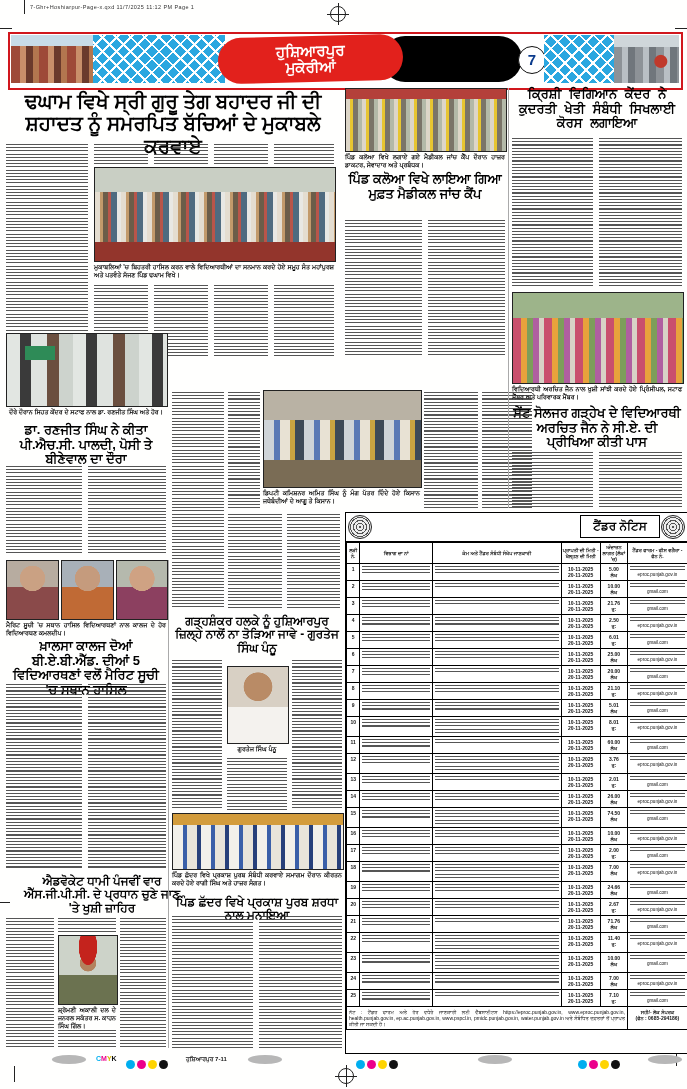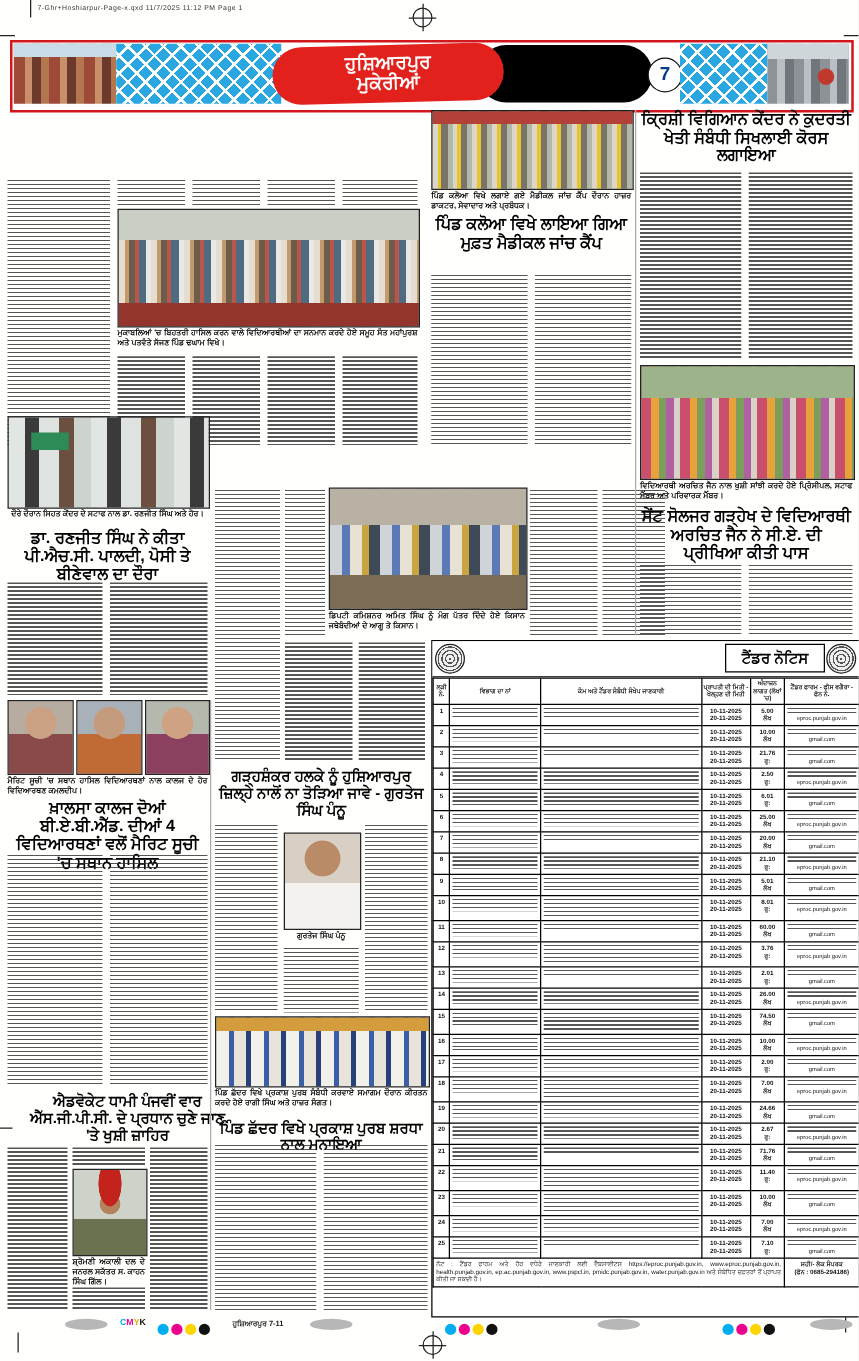--- a/index.html
+++ b/index.html
@@ -135,39 +135,40 @@
     <div class="abs mh-black"></div>
     <div class="abs mh-lozenge">
       <span>ਹੁਸ਼ਿਆਰਪੁਰ</span>
       <span>ਮੁਕੇਰੀਆਂ</span>
     </div>
     <div class="abs mh-circle">7</div>
     <div class="abs mh-pattern mh-pat-r"></div>
     <div class="abs mh-photo mh-photo-r"></div>
   </div>
 
+  <div class="abs hl hl-xl" style="left:6px;top:90px;width:334px;">ਢਘਾਮ ਵਿਖੇ ਸ੍ਰੀ ਗੁਰੂ ਤੇਗ ਬਹਾਦਰ ਜੀ ਦੀ ਸ਼ਹਾਦਤ ਨੂੰ ਸਮਰਪਿਤ ਬੱਚਿਆਂ ਦੇ ਮੁਕਾਬਲੇ ਕਰਵਾਏ</div>
   <div class="abs gk" style="left:6px;top:144px;width:82px;height:212px;"></div>
   <div class="abs gk" style="left:94px;top:144px;width:54px;height:20px;"></div>
   <div class="abs gk" style="left:154px;top:144px;width:54px;height:20px;"></div>
   <div class="abs gk" style="left:214px;top:144px;width:54px;height:20px;"></div>
   <div class="abs gk" style="left:274px;top:144px;width:60px;height:20px;"></div>
   <div class="abs ph ph-group" style="left:94px;top:167px;width:240px;height:93px;"></div>
   <div class="abs cap" style="left:94px;top:263px;width:240px;height:18px;">ਮੁਕਾਬਲਿਆਂ 'ਚ ਬਿਹਤਰੀ ਹਾਸਿਲ ਕਰਨ ਵਾਲੇ ਵਿਦਿਆਰਥੀਆਂ ਦਾ ਸਨਮਾਨ ਕਰਦੇ ਹੋਏ ਸਮੂਹ ਸੰਤ ਮਹਾਂਪੁਰਸ਼ ਅਤੇ ਪਤਵੰਤੇ ਸੱਜਣ ਪਿੰਡ ਢਘਾਮ ਵਿਖੇ।</div>
   <div class="abs gk" style="left:94px;top:285px;width:54px;height:71px;"></div>
   <div class="abs gk" style="left:154px;top:285px;width:54px;height:71px;"></div>
   <div class="abs gk" style="left:214px;top:285px;width:54px;height:71px;"></div>
   <div class="abs gk" style="left:274px;top:285px;width:60px;height:71px;"></div>
 
   <div class="abs ph ph-medical" style="left:345px;top:88px;width:160px;height:62px;"></div>
   <div class="abs cap" style="left:345px;top:153px;width:160px;height:16px;">ਪਿੰਡ ਕਲੋਆ ਵਿਖੇ ਲਗਾਏ ਗਏ ਮੈਡੀਕਲ ਜਾਂਚ ਕੈਂਪ ਦੌਰਾਨ ਹਾਜ਼ਰ ਡਾਕਟਰ, ਸੇਵਾਦਾਰ ਅਤੇ ਪ੍ਰਬੰਧਕ।</div>
   <div class="abs hl hl-md" style="left:345px;top:172px;width:160px;">ਪਿੰਡ ਕਲੋਆ ਵਿਖੇ ਲਾਇਆ ਗਿਆ ਮੁਫ਼ਤ ਮੈਡੀਕਲ ਜਾਂਚ ਕੈਂਪ</div>
   <div class="abs gk" style="left:345px;top:220px;width:77px;height:136px;"></div>
   <div class="abs gk" style="left:428px;top:220px;width:77px;height:136px;"></div>
 
-  <div class="abs hl hl-md" style="left:512px;top:88px;width:170px;">ਕ੍ਰਿਸ਼ੀ ਵਿਗਿਆਨ ਕੇਂਦਰ ਨੇ ਕੁਦਰਤੀ ਖੇਤੀ ਸੰਬੰਧੀ ਸਿਖਲਾਈ ਕੋਰਸ ਲਗਾਇਆ</div>
+  <div class="abs hl hl-md" style="left:512px;top:88px;width:170px;font-family:Liberation Mono, monospace;">ਕ੍ਰਿਸ਼ੀ ਵਿਗਿਆਨ ਕੇਂਦਰ ਨੇ ਕੁਦਰਤੀ ਖੇਤੀ ਸੰਬੰਧੀ ਸਿਖਲਾਈ ਕੋਰਸ ਲਗਾਇਆ</div>
   <div class="abs gk" style="left:512px;top:138px;width:81px;height:150px;"></div>
   <div class="abs gk" style="left:599px;top:138px;width:83px;height:150px;"></div>
 
   <div class="abs ph ph-soldier" style="left:512px;top:292px;width:170px;height:90px;"></div>
   <div class="abs cap" style="left:512px;top:385px;width:170px;height:18px;">ਵਿਦਿਆਰਥੀ ਅਰਚਿਤ ਜੈਨ ਨਾਲ ਖੁਸ਼ੀ ਸਾਂਝੀ ਕਰਦੇ ਹੋਏ ਪ੍ਰਿੰਸੀਪਲ, ਸਟਾਫ ਮੈਂਬਰ ਅਤੇ ਪਰਿਵਾਰਕ ਮੈਂਬਰ।</div>
   <div class="abs hl hl-md" style="left:512px;top:406px;width:170px;">ਸੇਂਟ ਸੋਲਜਰ ਗੜ੍ਹੇਖ ਦੇ ਵਿਦਿਆਰਥੀ ਅਰਚਿਤ ਜੈਨ ਨੇ ਸੀ.ਏ. ਦੀ ਪ੍ਰੀਖਿਆ ਕੀਤੀ ਪਾਸ</div>
   <div class="abs gk" style="left:512px;top:452px;width:81px;height:56px;"></div>
   <div class="abs gk" style="left:599px;top:452px;width:83px;height:56px;"></div>
 
   <div class="abs ph ph-ranjit" style="left:6px;top:333px;width:160px;height:72px;"></div>
@@ -182,21 +183,21 @@
   <div class="abs cap" style="left:263px;top:489px;width:157px;height:18px;">ਡਿਪਟੀ ਕਮਿਸ਼ਨਰ ਅਮਿਤ ਸਿੰਘ ਨੂੰ ਮੰਗ ਪੱਤਰ ਦਿੰਦੇ ਹੋਏ ਕਿਸਾਨ ਜਥੇਬੰਦੀਆਂ ਦੇ ਆਗੂ ਤੇ ਕਿਸਾਨ।</div>
   <div class="abs gk" style="left:424px;top:392px;width:54px;height:118px;"></div>
   <div class="abs gk" style="left:482px;top:392px;width:50px;height:118px;"></div>
   <div class="abs gk" style="left:228px;top:514px;width:54px;height:94px;"></div>
   <div class="abs gk" style="left:287px;top:514px;width:53px;height:94px;"></div>
 
   <div class="abs ph ph-port" style="left:6px;top:560px;width:51px;height:58px;"></div>
   <div class="abs ph ph-port2" style="left:61px;top:560px;width:51px;height:58px;"></div>
   <div class="abs ph ph-port3" style="left:116px;top:560px;width:50px;height:58px;"></div>
   <div class="abs cap" style="left:6px;top:621px;width:160px;height:15px;">ਮੈਰਿਟ ਸੂਚੀ 'ਚ ਸਥਾਨ ਹਾਸਿਲ ਵਿਦਿਆਰਥਣਾਂ ਨਾਲ ਕਾਲਜ ਦੇ ਹੋਰ ਵਿਦਿਆਰਥਣ ਕਮਲਦੀਪ।</div>
-  <div class="abs hl hl-md" style="left:6px;top:639px;width:160px;">ਖ਼ਾਲਸਾ ਕਾਲਜ ਦੋਆਂ ਬੀ.ਏ.ਬੀ.ਐੱਡ. ਦੀਆਂ 4 ਵਿਦਿਆਰਥਣਾਂ ਵਲੋਂ ਮੈਰਿਟ ਸੂਚੀ 'ਚ ਸਥਾਨ ਹਾਸਿਲ</div>
+  <div class="abs hl hl-md" style="left:6px;top:639px;width:160px;">ਖ਼ਾਲਸਾ ਕਾਲਜ ਦੋਆਂ ਬੀ.ਏ.ਬੀ.ਐੱਡ. ਦੀਆਂ 5 ਵਿਦਿਆਰਥਣਾਂ ਵਲੋਂ ਮੈਰਿਟ ਸੂਚੀ 'ਚ ਸਥਾਨ ਹਾਸਿਲ</div>
   <div class="abs gk" style="left:6px;top:684px;width:76px;height:184px;"></div>
   <div class="abs gk" style="left:88px;top:684px;width:78px;height:184px;"></div>
 
   <div class="abs hl hl-sm" style="left:172px;top:615px;width:170px;">ਗੜ੍ਹਸ਼ੰਕਰ ਹਲਕੇ ਨੂੰ ਹੁਸ਼ਿਆਰਪੁਰ ਜ਼ਿਲ੍ਹੇ ਨਾਲੋਂ ਨਾ ਤੋੜਿਆ ਜਾਵੇ - ਗੁਰਤੇਜ ਸਿੰਘ ਪੰਨੂ</div>
   <div class="abs gk" style="left:172px;top:660px;width:50px;height:150px;"></div>
   <div class="abs ph ph-pannu" style="left:227px;top:666px;width:60px;height:76px;"></div>
   <div class="abs cap cap-c" style="left:227px;top:745px;width:60px;height:10px;">ਗੁਰਤੇਜ ਸਿੰਘ ਪੰਨੂ</div>
   <div class="abs gk" style="left:227px;top:758px;width:60px;height:52px;"></div>
   <div class="abs gk" style="left:292px;top:660px;width:50px;height:150px;"></div>
 

